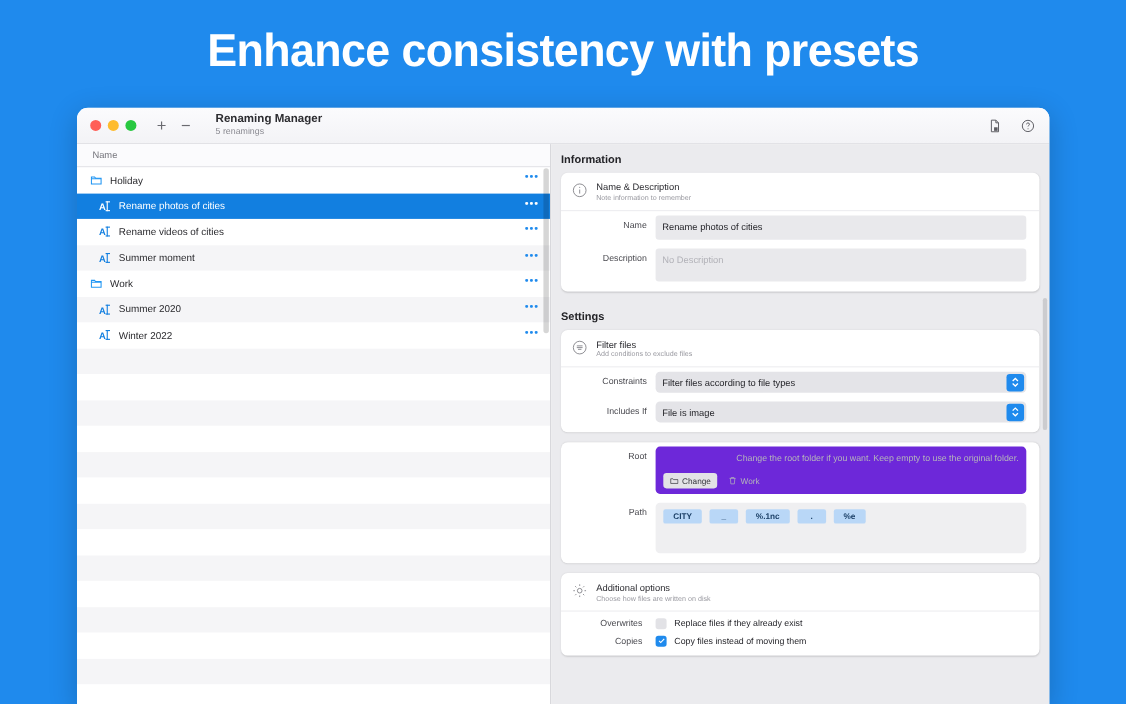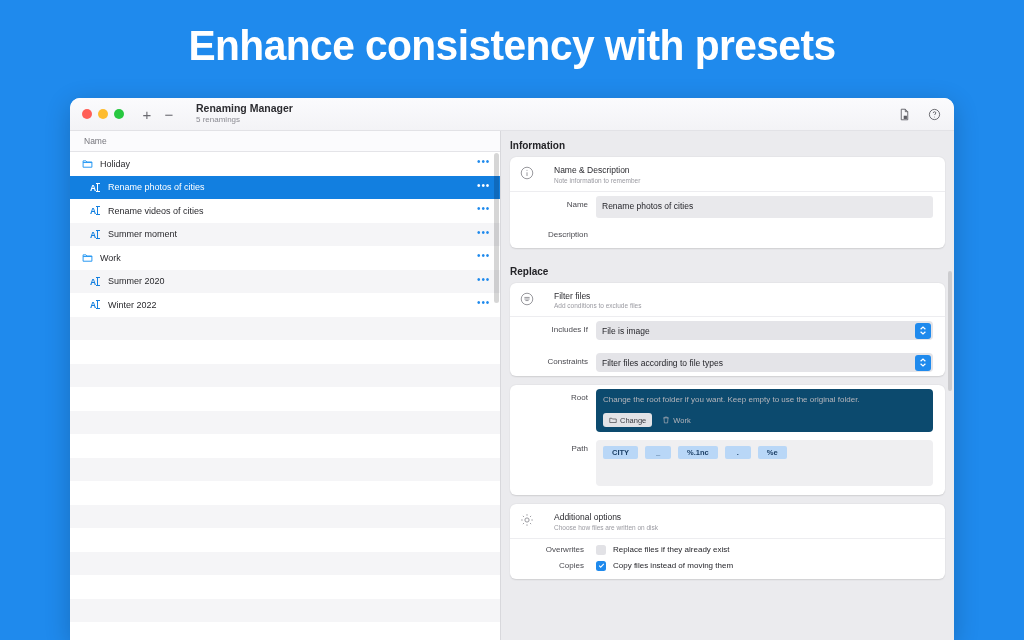--- a/index.html
+++ b/index.html
@@ -147,21 +147,21 @@
     padding: 9px 0 6px 9px;
   }
   .card {
     background: #ffffff;
     border-radius: 6px;
     margin: 0 9px 9px 9px;
     box-shadow: 0 0.5px 1.5px rgba(0,0,0,0.12);
     overflow: hidden;
   }
   .card-head {
-    display: flex; align-items: flex-start; gap: 20px;
+    display: flex; align-items: flex-start; gap: 8px;
     padding: 8px 10px 7px 10px;
     border-bottom: 1px solid #ededf0;
   }
   .card-head .hico { width: 14px; height: 14px; flex: none; color: #8a8a90; margin-top: 1px; }
   .card-head .htxt .h1 { font-size: 8.5px; color: #2b2b30; }
   .card-head .htxt .h2 { font-size: 6.5px; color: #9a9aa1; margin-top: 1.5px; }
 
   .field-row {
     display: flex; align-items: flex-start;
     padding: 4px 12px 4px 10px;
@@ -198,23 +198,24 @@
     width: 16px; height: 16px;
     background: #1f8aed;
     border-radius: 3px;
     display: flex; flex-direction: column;
     align-items: center; justify-content: center;
     color: #ffffff;
   }
   .stepper svg { display:block; }
 
   .rootbox {
-    background: #0c4a6e;
+    background: #6d28d9;
     border-radius: 4px;
     padding: 6px 7px 5px 7px;
+    text-align: right;
   }
   .root-ph { font-size: 8px; color: #b5b5bb; }
   .btn-row { display: flex; gap: 4px; margin-top: 9px; align-items: center; }
   .mini-btn {
     display: inline-flex; align-items: center; gap: 3px;
     font-size: 7.5px; color: #3a3a40;
     background: #e3e3e6;
     border-radius: 3px;
     padding: 2.5px 6px;
   }
@@ -397,57 +398,60 @@
           </div>
         </div>
         <div class="field-row">
           <div class="field-label">Name</div>
           <div class="field-ctl">
             <div class="input">Rename photos of cities</div>
           </div>
         </div>
         <div class="field-row" style="padding-bottom:9px;">
           <div class="field-label">Description</div>
-        </div>
-      </div>
-
-      <div class="section-title">Replace</div>
+          <div class="field-ctl">
+            <div class="input tall placeholder">No Description</div>
+          </div>
+        </div>
+      </div>
+
+      <div class="section-title">Settings</div>
 
       <div class="card">
         <div class="card-head">
           <div class="hico">
             <svg width="14" height="14" viewBox="0 0 16 16" fill="none" stroke="currentColor" stroke-width="1">
               <circle cx="8" cy="8" r="6.6"></circle>
                 <path d="M5 6.2h6M5 8h6M6.2 9.8h3.6"></path>
             </svg>
           </div>
           <div class="htxt">
             <div class="h1">Filter files</div>
             <div class="h2">Add conditions to exclude files</div>
           </div>
         </div>
-        <div class="field-row" style="padding-bottom:9px;">
-          <div class="field-label">Includes If</div>
+        <div class="field-row">
+          <div class="field-label">Constraints</div>
           <div class="field-ctl">
             <div class="select">
-              <span>File is image</span>
+              <span>Filter files according to file types</span>
               <span class="stepper">
                 <svg width="8" height="11" viewBox="0 0 8 11" fill="none" stroke="#fff" stroke-width="1.2">
                   <path d="M1.6 4.3L4 2l2.4 2.3"></path>
                     <path d="M1.6 6.7L4 9l2.4-2.3"></path>
                 </svg>
               </span>
             </div>
           </div>
         </div>
-        <div class="field-row">
-          <div class="field-label">Constraints</div>
+        <div class="field-row" style="padding-bottom:9px;">
+          <div class="field-label">Includes If</div>
           <div class="field-ctl">
             <div class="select">
-              <span>Filter files according to file types</span>
+              <span>File is image</span>
               <span class="stepper">
                 <svg width="8" height="11" viewBox="0 0 8 11" fill="none" stroke="#fff" stroke-width="1.2">
                   <path d="M1.6 4.3L4 2l2.4 2.3"></path>
                     <path d="M1.6 6.7L4 9l2.4-2.3"></path>
                 </svg>
               </span>
             </div>
           </div>
         </div>
       </div>

